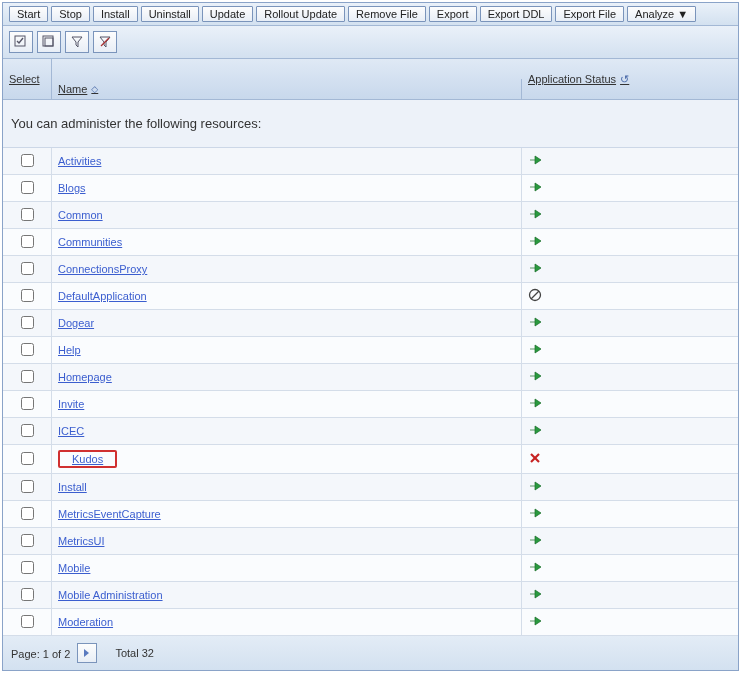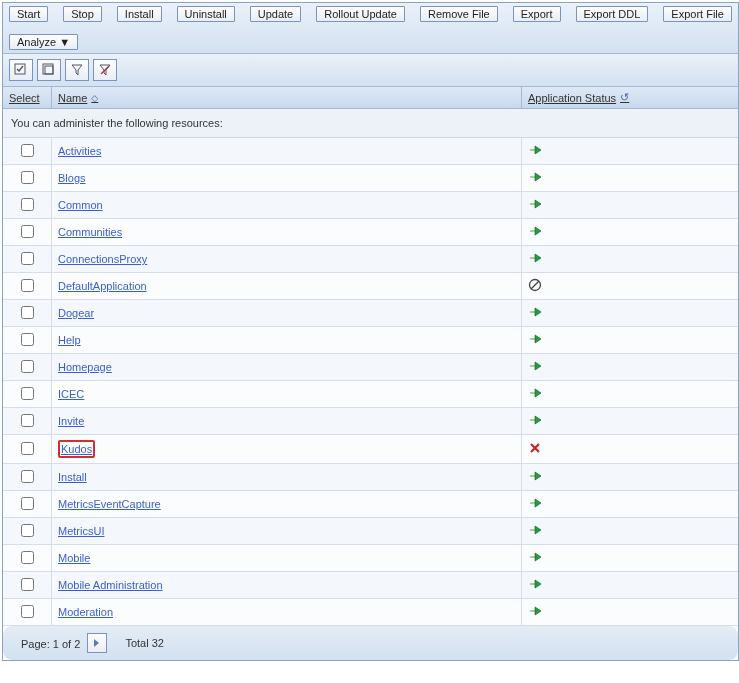--- a/index.html
+++ b/index.html
@@ -13,23 +13,22 @@
   .container {
     width: 735px;
     border: 1px solid #8aa3c8;
   }
   .toolbar-row {
     background: linear-gradient(#eaf1f9, #d3e1f0);
     border-bottom: 1px solid #a3b8d5;
     padding: 3px 6px;
     display: flex;
     flex-wrap: wrap;
-    gap: 12px;
-    align-items: center;
-    justify-content: space-between;
+    gap: 3px;
+    align-items: center;
   }
   .btn {
     background: linear-gradient(#fdfdfd, #e8eef6);
     border: 1px solid #7a94bb;
     padding: 1px 7px;
     font-size: 11px;
     font-family: inherit;
     cursor: pointer;
     color: #222;
     border-radius: 1px;
@@ -59,26 +58,26 @@
     text-decoration: underline;
   }
   .header-cell {
     padding: 4px 6px;
     border-right: 1px solid #a3b8d5;
     display: flex;
     align-items: center;
     gap: 4px;
   }
   .col-select { width: 36px; flex: 0 0 auto; }
-  .col-name { flex: 1 1 auto; }
+  .col-name { flex: 1 1 auto; margin-top: 20px; }
   .col-status { width: 204px; flex: 0 0 auto; border-right:none; }
   .info-row {
     background: #edf2f9;
-    padding: 8px 8px;
-    font-size: 11px;
+    padding: 16px 8px;
+    font-size: 13px;
     border-bottom: 1px solid #ccd7e7;
   }
   table.data {
     width: 100%;
     border-collapse: collapse;
   }
   table.data td {
     border-bottom: 1px solid #d4dde9;
     border-right: 1px solid #d4dde9;
     padding: 5px 6px;
@@ -92,39 +91,38 @@
   .td-select { width: 36px; text-align: center; }
   .td-name { }
   .td-status { width: 204px; }
   .app-link {
     color: #3b5ecf;
     text-decoration: underline;
     cursor: pointer;
   }
   .highlighted .app-link {
     border: 2px solid #d03030;
-    padding: 1px 1px;
+    padding: 1px 12px;
     display: inline-block;
     border-radius: 2px;
   }
   .status-icon {
     display: inline-flex;
     align-items: center;
     justify-content: center;
     width: 14px;
     height: 14px;
   }
   .footer {
     background: linear-gradient(#e3ecf6, #d3e1f0);
-    padding: 7px 18px;
+    padding: 7px 8px;
     font-size: 11px;
     display: flex;
     align-items: center;
     gap: 14px;
-    border-radius: 9px;
   }
   .page-btn {
     width: 18px;
     height: 18px;
     border: 1px solid #7a94bb;
     background: linear-gradient(#fdfdfd,#e8eef6);
     display: inline-flex;
     align-items: center;
     justify-content: center;
     cursor: pointer;
@@ -277,30 +275,30 @@
           <td class="td-select"><input type="checkbox" style=""></td>
           <td class="td-name"><a class="app-link">Homepage</a></td>
           <td class="td-status"><span class="status-icon">
               <svg width="14" height="14">
                 <path d="M2 7 L7 7 L7 3 L13 7 L7 11 L7 7" fill="#2a9a3f" stroke="#176b27" stroke-width="0.7"></path>
               </svg>
             </span></td>
         </tr>
         <tr>
           <td class="td-select"><input type="checkbox" style=""></td>
+          <td class="td-name"><a class="app-link">Invite</a></td>
+          <td class="td-status"><span class="status-icon">
+              <svg width="14" height="14">
+                <path d="M2 7 L7 7 L7 3 L13 7 L7 11 L7 7" fill="#2a9a3f" stroke="#176b27" stroke-width="0.7"></path>
+              </svg>
+            </span></td>
+        </tr>
+        <tr>
+          <td class="td-select"><input type="checkbox" style=""></td>
           <td class="td-name"><a class="app-link">ICEC</a></td>
-          <td class="td-status"><span class="status-icon">
-              <svg width="14" height="14">
-                <path d="M2 7 L7 7 L7 3 L13 7 L7 11 L7 7" fill="#2a9a3f" stroke="#176b27" stroke-width="0.7"></path>
-              </svg>
-            </span></td>
-        </tr>
-        <tr>
-          <td class="td-select"><input type="checkbox" style=""></td>
-          <td class="td-name"><a class="app-link">Invite</a></td>
           <td class="td-status"><span class="status-icon">
               <svg width="14" height="14">
                 <path d="M2 7 L7 7 L7 3 L13 7 L7 11 L7 7" fill="#2a9a3f" stroke="#176b27" stroke-width="0.7"></path>
               </svg>
             </span></td>
         </tr>
         <tr class="highlighted">
           <td class="td-select"><input type="checkbox" style=""></td>
           <td class="td-name"><a class="app-link">Kudos</a></td>
           <td class="td-status"><span class="status-icon">

